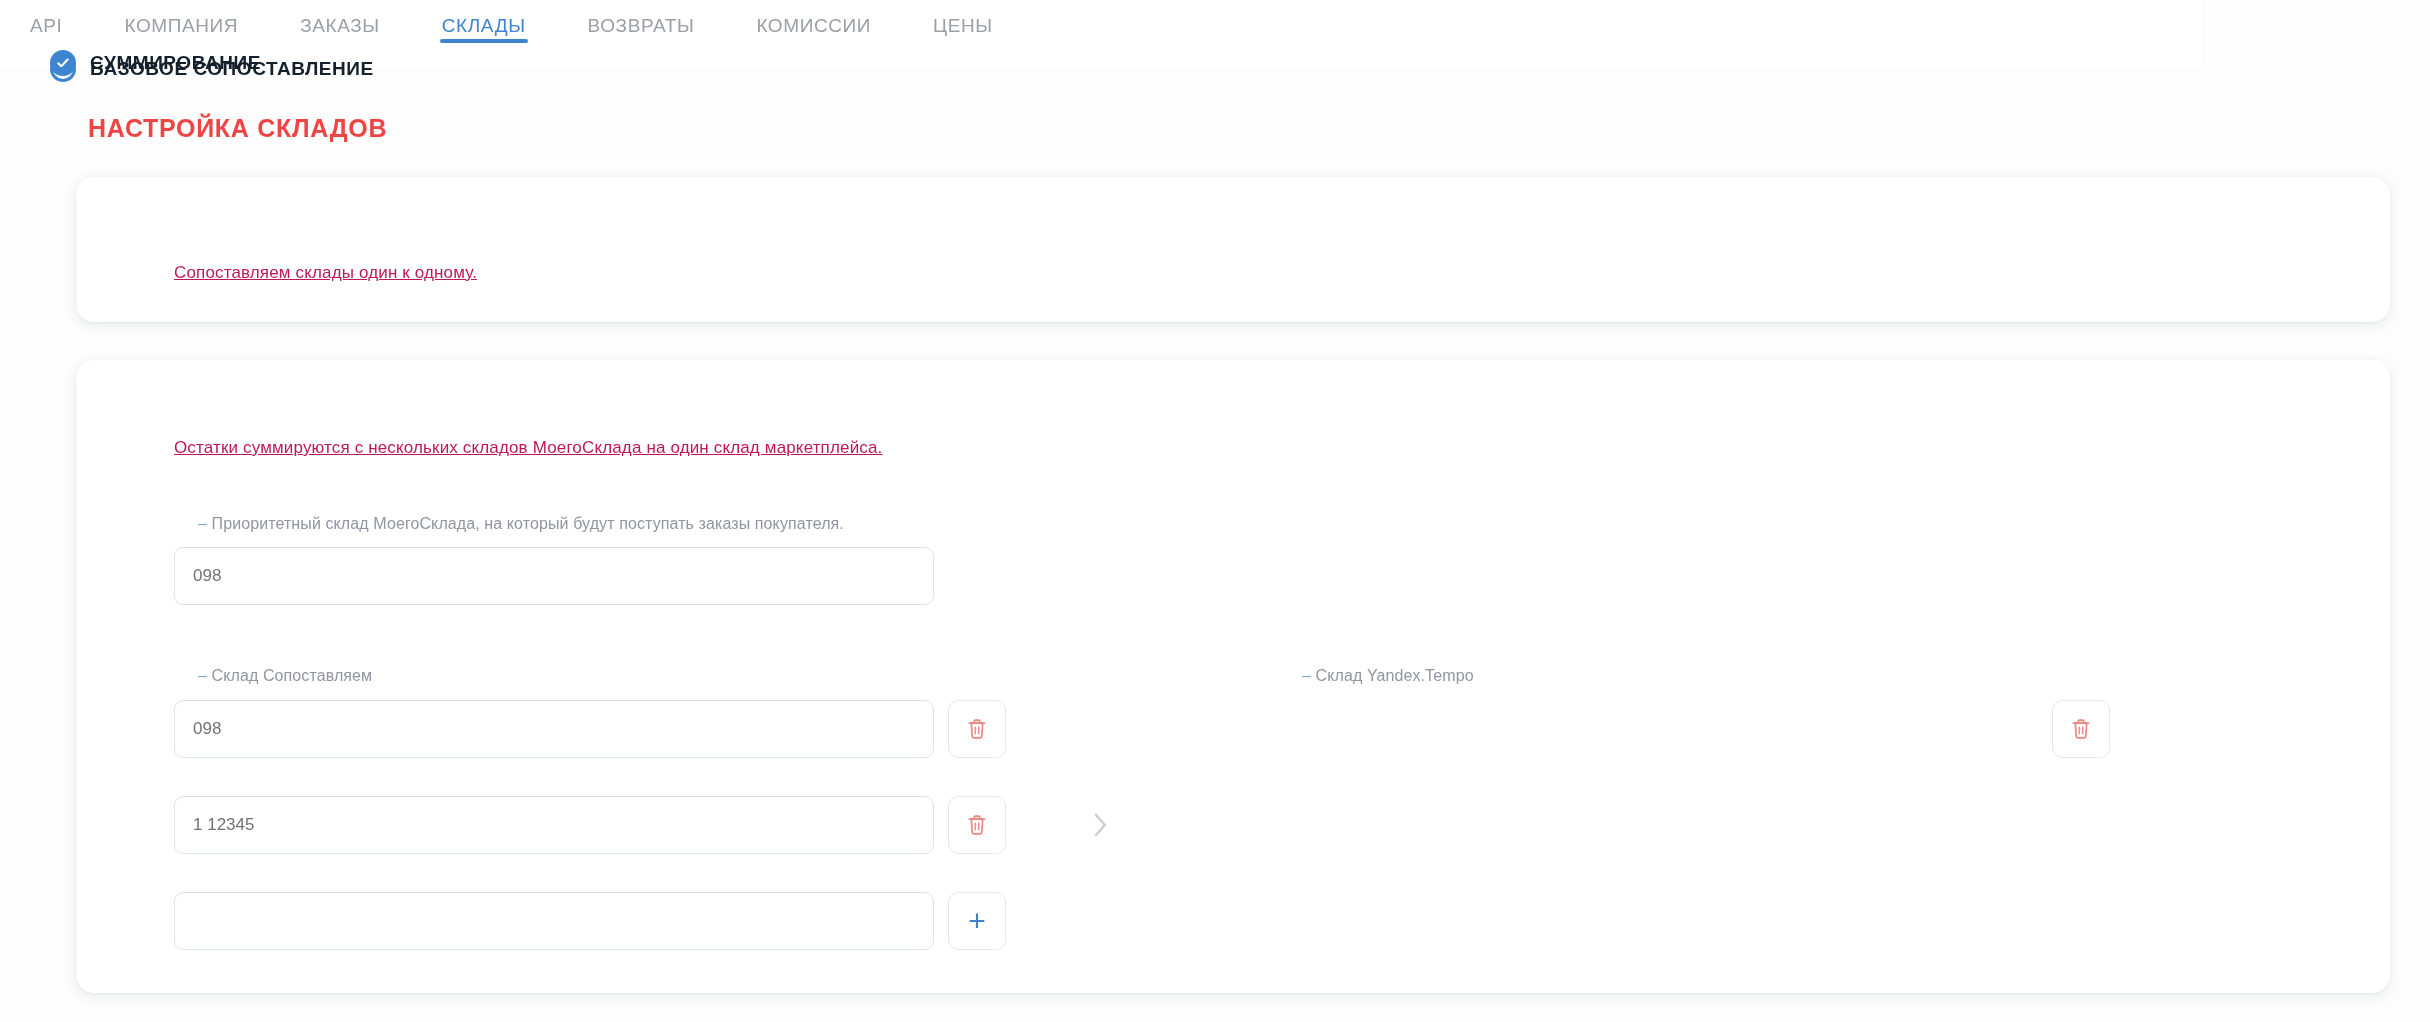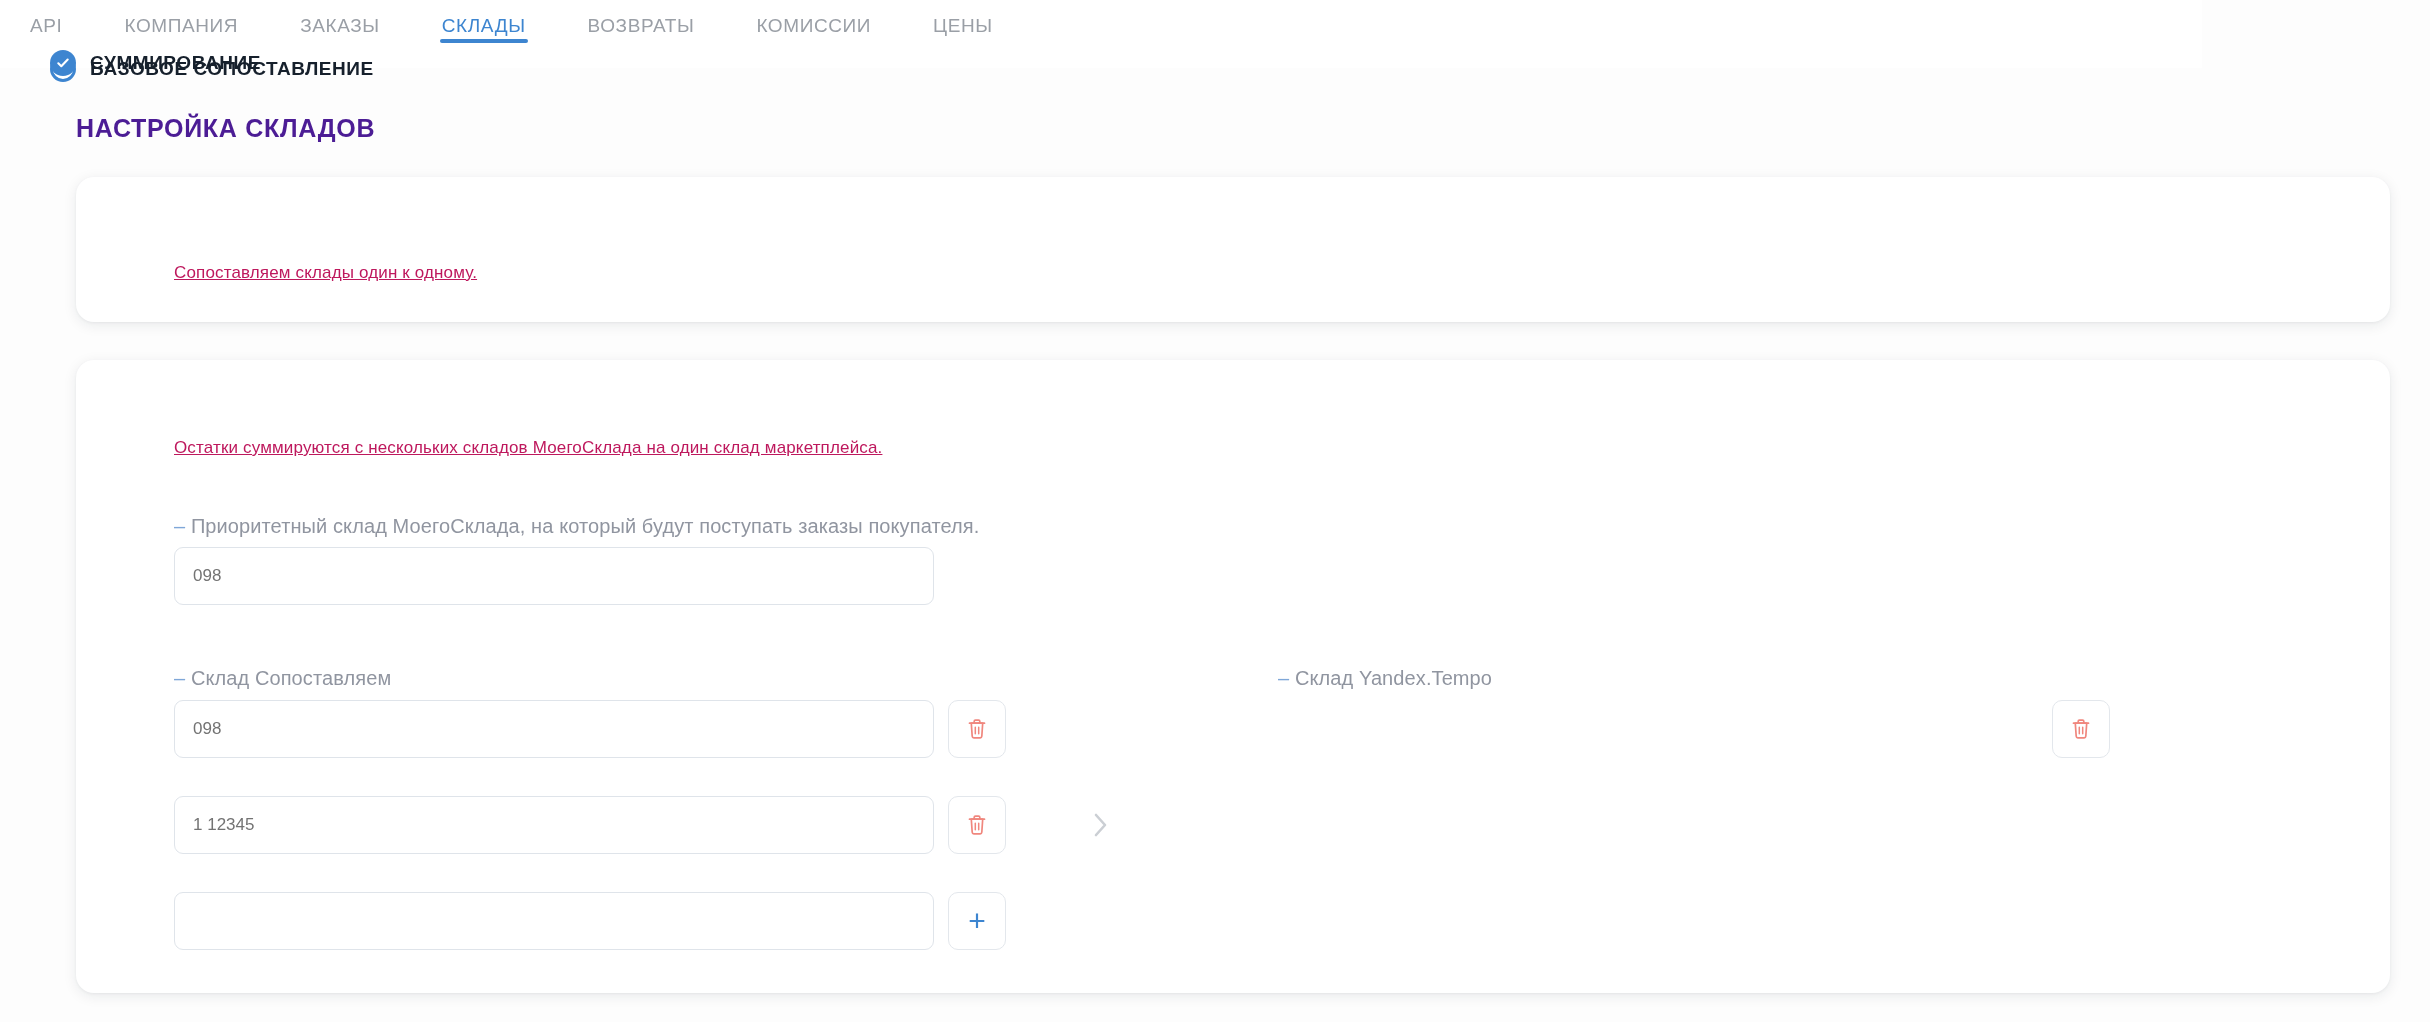--- a/index.html
+++ b/index.html
@@ -51,26 +51,26 @@
     left: 26px; right: 26px;
     bottom: 11px;
     height: 4px;
     background: #3d85d0;
     border-radius: 2px;
   }
 
   
   .page-title {
     position: absolute;
-    left: 76px;
+    left: 88px;
     top: 114px;
     font-size: 25px;
     font-weight: 700;
     letter-spacing: 0.7px;
-    color: #4c1d95;
+    color: #ef4444;
     text-transform: uppercase;
   }
 
   
   .card {
     position: absolute;
     left: 76px;
     width: 2314px;
     background: #ffffff;
     border-radius: 18px;
@@ -121,24 +121,25 @@
     color: #be185d;
     letter-spacing: 0.15px;
     text-decoration: underline;
   }
   .opt-desc-basic { left: 174px; top: 263px; }
   .opt-desc-sum   { left: 174px; top: 438px; }
 
   
   .field-label {
     position: absolute;
-    font-size: 20px;
+    font-size: 16px;
     color: #9095a0;
     letter-spacing: 0.1px;
     white-space: nowrap;
+    margin-left: 24px;
   }
   .field-label .dash { color: #7fa7d8; }
 
   .txt-input {
     position: absolute;
     height: 58px;
     border: 1px solid #dfe4ea;
     border-radius: 9px;
     background: #ffffff;
     font-family: "Liberation Sans", sans-serif;

